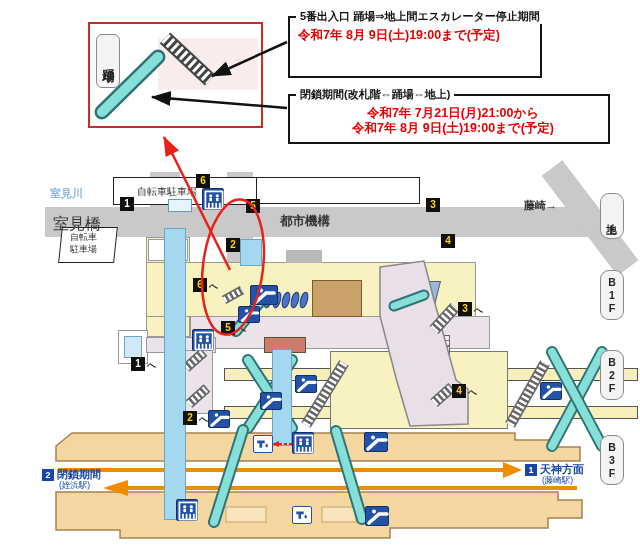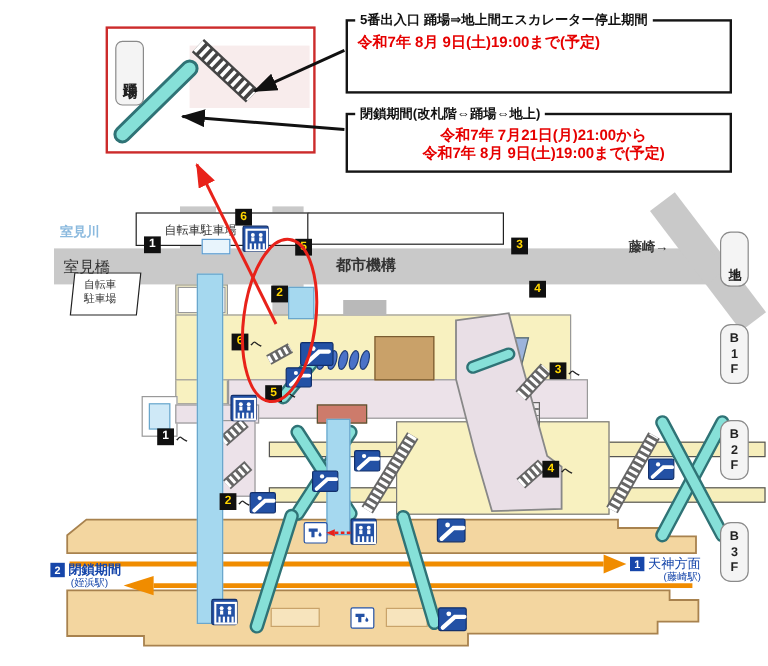--- a/index.html
+++ b/index.html
@@ -33,21 +33,21 @@
       border:1px solid #666;z-index:2;}
 </style>
 </head>
 <body>
 
 <div id="stage">
 
   <div class="a" style="left:88px;top:22px;width:175px;height:106px;border:2px solid #cc2b2b;background:#fff;z-index:1;"></div>
   <div class="a pill" style="left:96px;top:34px;width:24px;height:54px;font-size:12px;border-radius:6px;">踊場</div>
 
-  <div class="a notice" style="left:288px;top:16px;width:322px;height:62px;padding-top:10px;">
+  <div class="a notice" style="left:288px;top:16px;width:254px;height:62px;padding-top:10px;">
     <span class="ttl">5番出入口 踊場⇒地上間エスカレーター停止期間</span>
     <div class="ln">令和7年 8月 9日(土)19:00まで(予定)</div>
   </div>
   <div class="a notice" style="left:288px;top:94px;width:322px;height:50px;padding-top:10px;text-align:center;">
     <span class="ttl">閉鎖期間(改札階⇔踊場⇔地上)</span>
     <div class="ln">令和7年 7月21日(月)21:00から</div>
     <div class="ln">令和7年 8月 9日(土)19:00まで(予定)</div>
   </div>
 
   <div class="a" style="left:45px;top:207px;width:545px;height:30px;background:#c9c9c9;z-index:1;"></div>
@@ -60,21 +60,21 @@
 
   <div class="a floor" style="left:256px;top:177px;width:164px;height:27px;background:#fff;border:1.5px solid #222;z-index:2;"></div>
 
   <div class="a floor" style="left:60px;top:227px;width:56px;height:36px;background:#fff;border:1.5px solid #222;transform:skewX(-6deg);z-index:2;"></div>
   <div class="a lbl" style="left:70px;top:231px;font-size:9px;">自転車</div>
   <div class="a lbl" style="left:70px;top:243px;font-size:9px;">駐車場</div>
 
   <div class="a" style="left:168px;top:199px;width:24px;height:13px;background:#e8f4fc;border:1.5px solid #5b9bd0;z-index:4;"></div>
 
   <div class="a lbl" style="left:50px;top:186px;font-size:11px;font-weight:bold;color:#8ab9de;">室見川</div>
-  <div class="a lbl" style="left:53px;top:214px;font-size:13px;">室見橋</div>
+  <div class="a lbl" style="left:53px;top:214px;font-size:16px;">室見橋</div>
   <div class="a lbl" style="left:280px;top:213px;font-size:12.5px;font-weight:bold;">都市機構</div>
   <div class="a lbl" style="left:524px;top:198px;font-size:11px;font-weight:bold;">藤崎→</div>
 
   <div class="a pill" style="left:600px;top:193px;width:24px;height:46px;">地上</div>
   <div class="a pill" style="left:600px;top:270px;width:24px;height:50px;">B1F</div>
   <div class="a pill" style="left:600px;top:350px;width:24px;height:50px;">B2F</div>
   <div class="a pill" style="left:600px;top:435px;width:24px;height:50px;">B3F</div>
 
   <div class="a ex white" style="left:120px;top:197px;">1</div>
   <div class="a ex" style="left:196px;top:174px;">6</div>
@@ -114,22 +114,22 @@
 
   <div class="a ex white" style="left:131px;top:357px;">1</div>
   <div class="a to" style="left:147px;top:359px;">へ</div>
   <div class="a ex" style="left:183px;top:411px;">2</div>
   <div class="a to" style="left:199px;top:413px;">へ</div>
 
   <div class="a dirsq" style="left:42px;top:469px;">2</div>
   <div class="a lbl" style="left:57px;top:467px;font-size:11px;font-weight:bold;color:#1646aa;">閉鎖期間</div>
   <div class="a lbl" style="left:59px;top:480px;font-size:8.5px;color:#1646aa;">(姪浜駅)</div>
   <div class="a dirsq" style="left:525px;top:464px;">1</div>
-  <div class="a lbl" style="left:540px;top:462px;font-size:11px;font-weight:normal;color:#1646aa;">天神方面</div>
-  <div class="a lbl" style="left:542px;top:475px;font-size:8.5px;color:#1646aa;margin-left:11px;">(藤崎駅)</div>
+  <div class="a lbl" style="left:540px;top:462px;font-size:11px;font-weight:bold;color:#1646aa;">天神方面</div>
+  <div class="a lbl" style="left:542px;top:475px;font-size:8.5px;color:#1646aa;">(藤崎駅)</div>
 
   <div class="a icon blue" style="left:202px;top:188px;width:22px;height:22px;">
     <svg width="22" height="22" viewBox="0 0 20 20">
         <rect x="2.2" y="2.2" width="15.6" height="15.6" fill="none" stroke="#fff" stroke-width="1.6"></rect>
         <circle cx="7" cy="6.2" r="1.5" fill="#fff"></circle>
         <circle cx="13" cy="6.2" r="1.5" fill="#fff"></circle>
         <rect x="5.8" y="8" width="2.4" height="3" fill="#fff"></rect>
         <rect x="11.8" y="8" width="2.4" height="3" fill="#fff"></rect>
         <rect x="4.6" y="12.6" width="1.6" height="4.6" fill="#fff"></rect>
         <rect x="7.9" y="12.6" width="1.6" height="4.6" fill="#fff"></rect>

